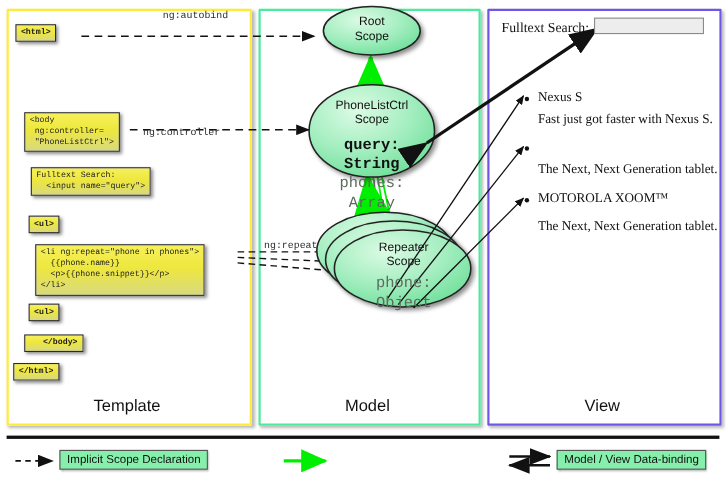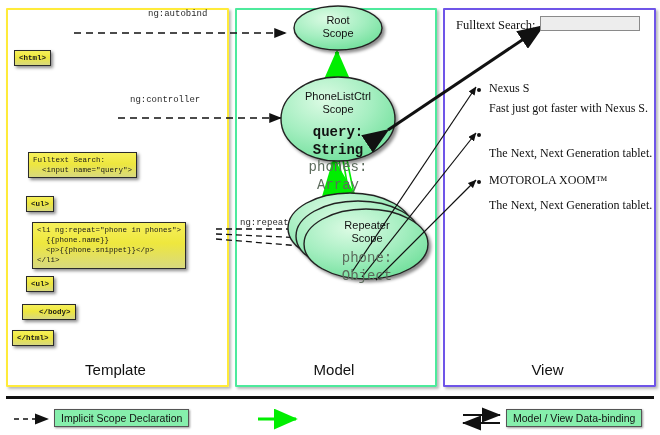--- a/index.html
+++ b/index.html
@@ -24,34 +24,34 @@
   #label-model   {left:235px;top:361px;width:198px;}
   #label-view    {left:443px;top:361px;width:209px;}
 
   
   .codebox{position:absolute;border:1px solid #2b2b2b;
            background:linear-gradient(180deg,#f6f05a 0%,#eee73e 45%,#d8d97e 100%);
            box-shadow:2px 2px 3px rgba(0,0,0,.45);
            font-family:"Liberation Mono",monospace;font-size:7.5px;color:#1a1a1a;
            line-height:1.35;padding:2px 4px;white-space:pre;box-sizing:border-box;}
   .codebox.bold{font-weight:bold;}
-  #box-html       {left:14px; top:22px;margin-top:28px;  }
+  #box-html       {left:14px; top:22px;  }
   #box-body       {left:22px; top:102px; }
   #box-search     {left:28px; top:152px; }
   #box-ul1        {left:26px; top:196px; }
   #box-li         {left:32px; top:222px; font-size:7.5px;}
   #box-ul2        {left:26px; top:276px; }
   #box-closebody  {left:22px; top:304px;padding-left:16px; }
   #box-closehtml  {left:12px; top:330px; }
 
   
   .edge-label{position:absolute;font-family:"Liberation Mono",monospace;
               font-size:9px;color:#2c2c2c;white-space:nowrap;}
   #lbl-autobind  {left:148px;top:9px;}
-  #lbl-controller{left:130px;top:95px;text-align:right;}
+  #lbl-controller{left:130px;top:116px;text-align:right;}
   #lbl-repeat    {left:240px;top:218px;}
 
   
   .ell-text{position:absolute;text-align:center;pointer-events:none;}
   .ell-title{font-family:"Liberation Sans",sans-serif;font-size:11px;color:#111;
              line-height:1.15;}
   .ell-prop{font-family:"Liberation Mono",monospace;font-size:14px;line-height:1.25;}
   .prop-strong{color:#111;font-weight:bold;}
   .prop-dim{color:#5c6b5c;}
 
@@ -149,20 +149,23 @@
     <path d="M362,277 L476,133" stroke="#111" stroke-width="1.2" fill="none" marker-end="url(#arrBlackSm)"></path>
     <path d="M376,280 L476,180" stroke="#111" stroke-width="1.2" fill="none" marker-end="url(#arrBlackSm)"></path>
 
     <path d="M14,419 L48,419" stroke="#111" stroke-width="1.6" fill="none" stroke-dasharray="5,4" marker-end="url(#arrBlack)"></path>
     <path d="M258,419 L296,419" stroke="#00ee00" stroke-width="3" fill="none" marker-end="url(#arrGreen)"></path>
     <path d="M463,415 L500,415" stroke="#111" stroke-width="2.2" fill="none" marker-end="url(#arrBlack)"></path>
     <path d="M500,423 L463,423" stroke="#111" stroke-width="2.2" fill="none" marker-end="url(#arrBlack)"></path>
   </svg>
 
   <div class="codebox bold" id="box-html">&lt;html&gt;</div>
+  <div class="codebox" id="box-body">&lt;body
+ ng:controller=
+ "PhoneListCtrl"&gt;</div>
   <div class="codebox" id="box-search">Fulltext Search:
   &lt;input name="query"&gt;</div>
   <div class="codebox bold" id="box-ul1">&lt;ul&gt;</div>
   <div class="codebox" id="box-li">&lt;li ng:repeat="phone in phones"&gt;
   {{phone.name}}
   &lt;p&gt;{{phone.snippet}}&lt;/p&gt;
 &lt;/li&gt;</div>
   <div class="codebox bold" id="box-ul2">&lt;ul&gt;</div>
   <div class="codebox bold" id="box-closebody">&lt;/body&gt;</div>
   <div class="codebox bold" id="box-closehtml">&lt;/html&gt;</div>

